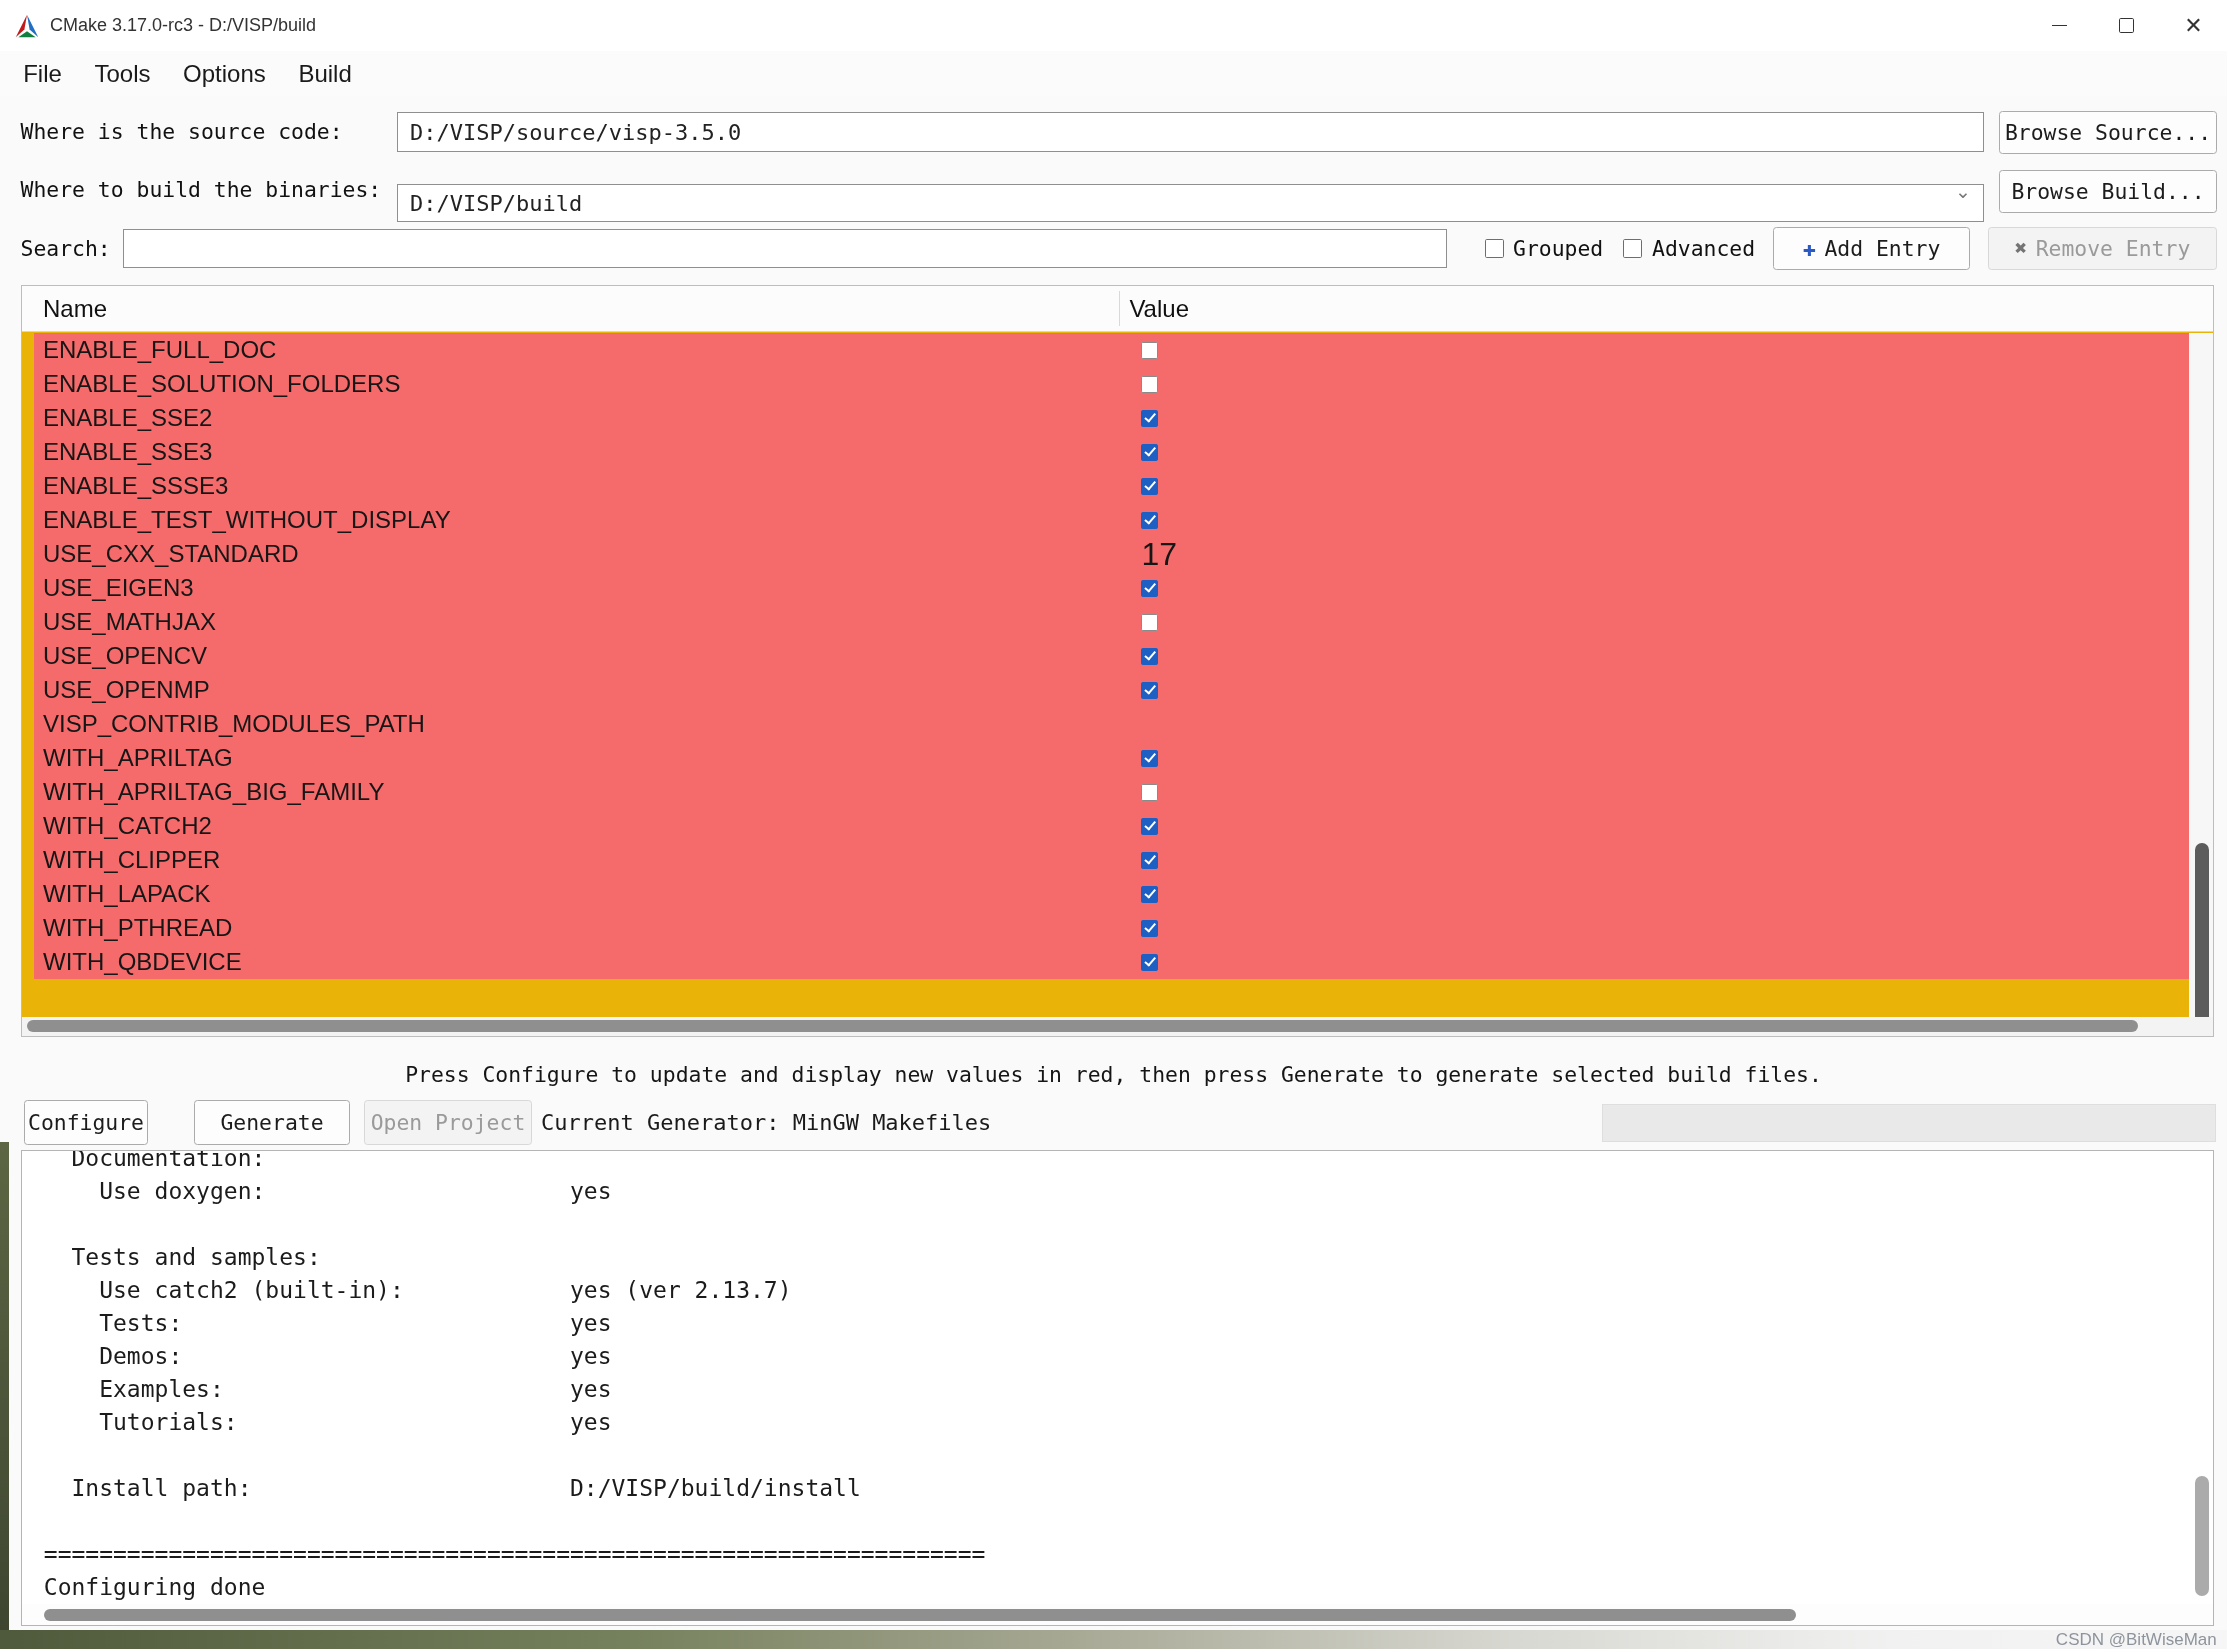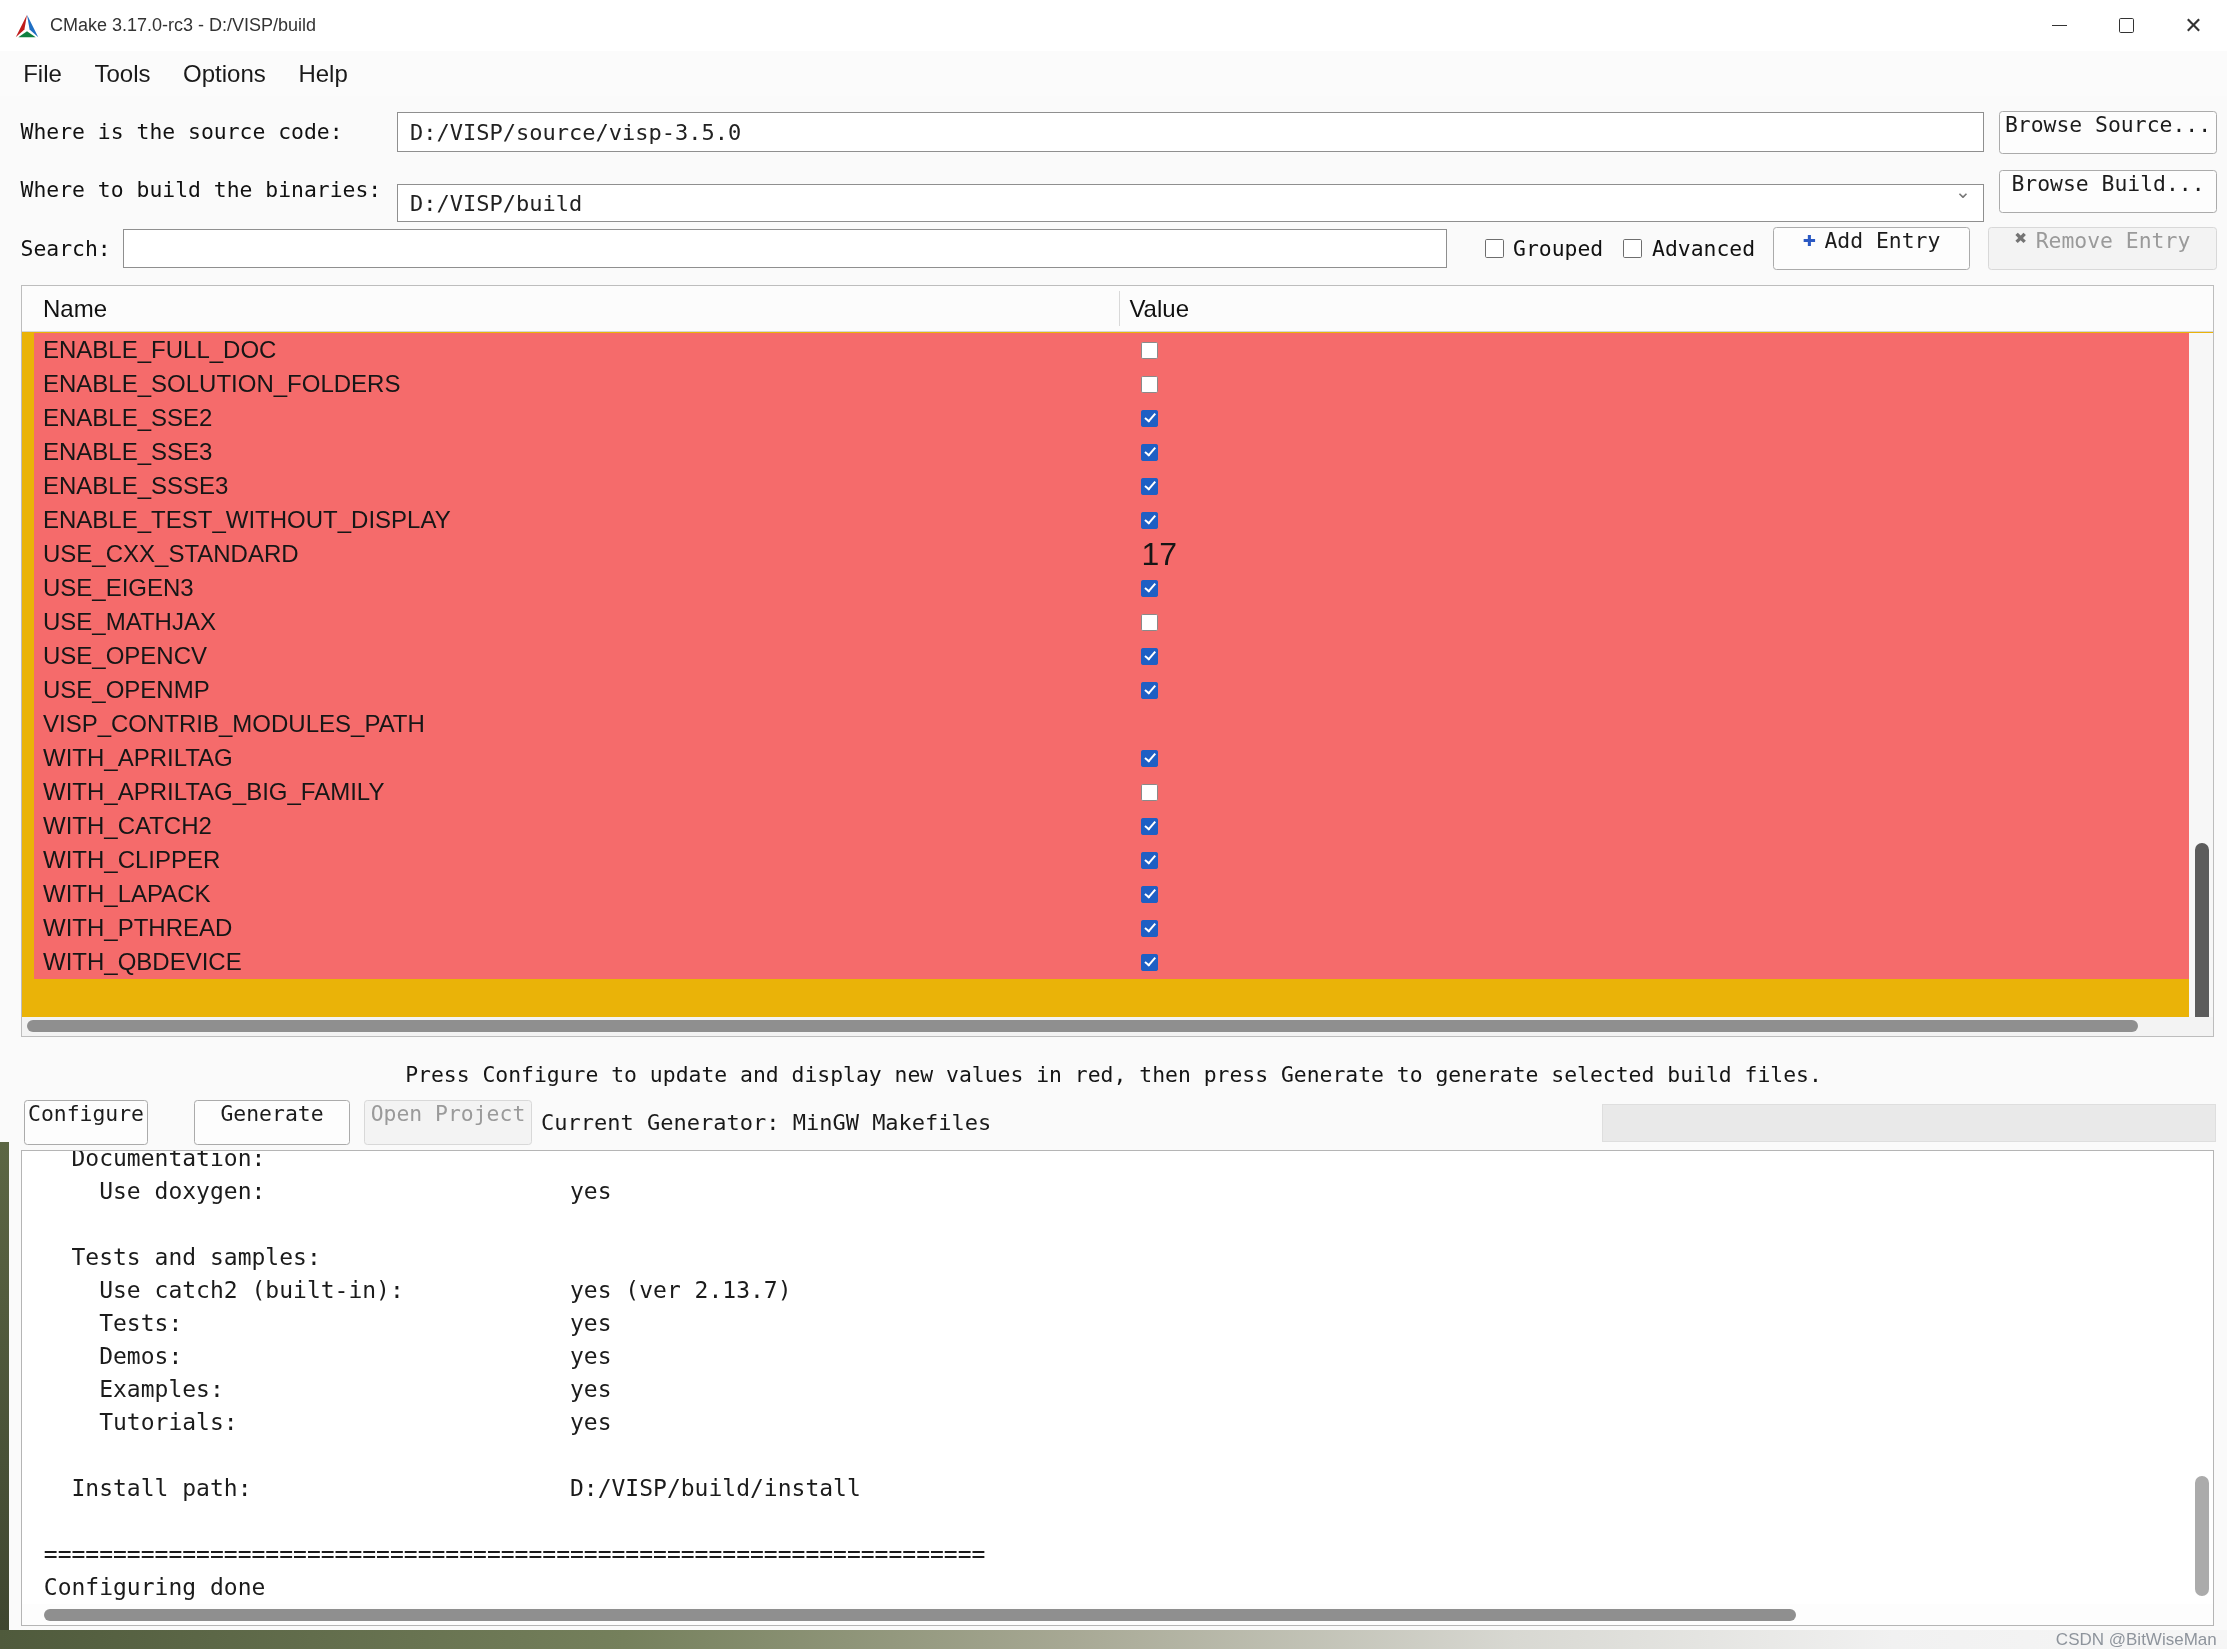--- a/index.html
+++ b/index.html
@@ -29,21 +29,21 @@
   .menubar { position:absolute; top:51px; left:0; right:0; height:45px; background:#fbfbfb; display:flex; align-items:center; padding-left:6.9px; }
   .menu-item { font-size:24px; color:#1a1a1a; padding:0 16.3px; }
 
   
   .form-label { position:absolute; font-family:"DejaVu Sans Mono", monospace; font-size:21.4px; color:#111; }
   .tfield { position:absolute; background:#fff; border:0.9px solid #8f8f8f; font-family:"DejaVu Sans Mono", monospace;
             font-size:22px; color:#222; padding:0 12px; outline:none; }
   .combo-arrow { position:absolute; font-size:19px; color:#777; }
   .btn { position:absolute; border:0.9px solid #ababab; background:#fdfdfd; border-radius:3.4px;
          font-family:"DejaVu Sans Mono", monospace; font-size:21.4px; color:#1c1c1c;
-         display:flex; justify-content:center; gap:8.6px; }
+         display:flex; align-items:center; justify-content:center; gap:8.6px; }
   .btn.disabled { color:#9a9a9a; background:#f3f3f3; border-color:#d8d8d8; }
   .plus-icon { color:var(--add-blue); font-size:22px; line-height:1; }
   .x-icon { color:#555; font-size:20.6px; line-height:1; opacity:.8; }
   .cbox { position:absolute; width:19px; height:19px; background:#fff; border:1.7px solid #6e6e6e; border-radius:1.7px; }
 
   
   .table { position:absolute; left:21.4px; top:285px; width:2193px; height:752px; border:0.9px solid #bdbdbd; background:#eab308; overflow:hidden; }
   .thead { position:absolute; top:0; left:0; right:0; height:46px; background:#fcfcfc; border-bottom:0.9px solid #d6d6d6; }
   .th-name { position:absolute; left:20.6px; top:0; line-height:46px; font-size:24px; color:#111; }
   .th-value { position:absolute; left:1107px; top:0; line-height:46px; font-size:24px; color:#111; }
@@ -102,21 +102,21 @@
       <div class="ctrl">
           <span class="glyph-close">✕</span>
         </div>
     </div>
   </div>
 
   <div class="menubar">
     <span class="menu-item">File</span>
     <span class="menu-item">Tools</span>
     <span class="menu-item">Options</span>
-    <span class="menu-item">Help</span>
+    <span class="menu-item">Build</span>
   </div>
 
   <div class="form-label" style="left:20.6px; top:112px; line-height:40px;">Where is the source code:</div>
   <input class="tfield" style="left: 397px; top: 112px; width: 1587px; height: 40px;" value="D:/VISP/source/visp-3.5.0">
   <div class="btn" style="left:1999px; top:111px; width:218px; height:43px;">
     <span>Browse Source...</span>
   </div>
 
   <div class="form-label" style="left:20.6px; top:170px; line-height:40px;">Where to build the binaries:</div>
   <input class="tfield" style="left: 397px; top: 184px; width: 1587px; height: 38px;" value="D:/VISP/build">

